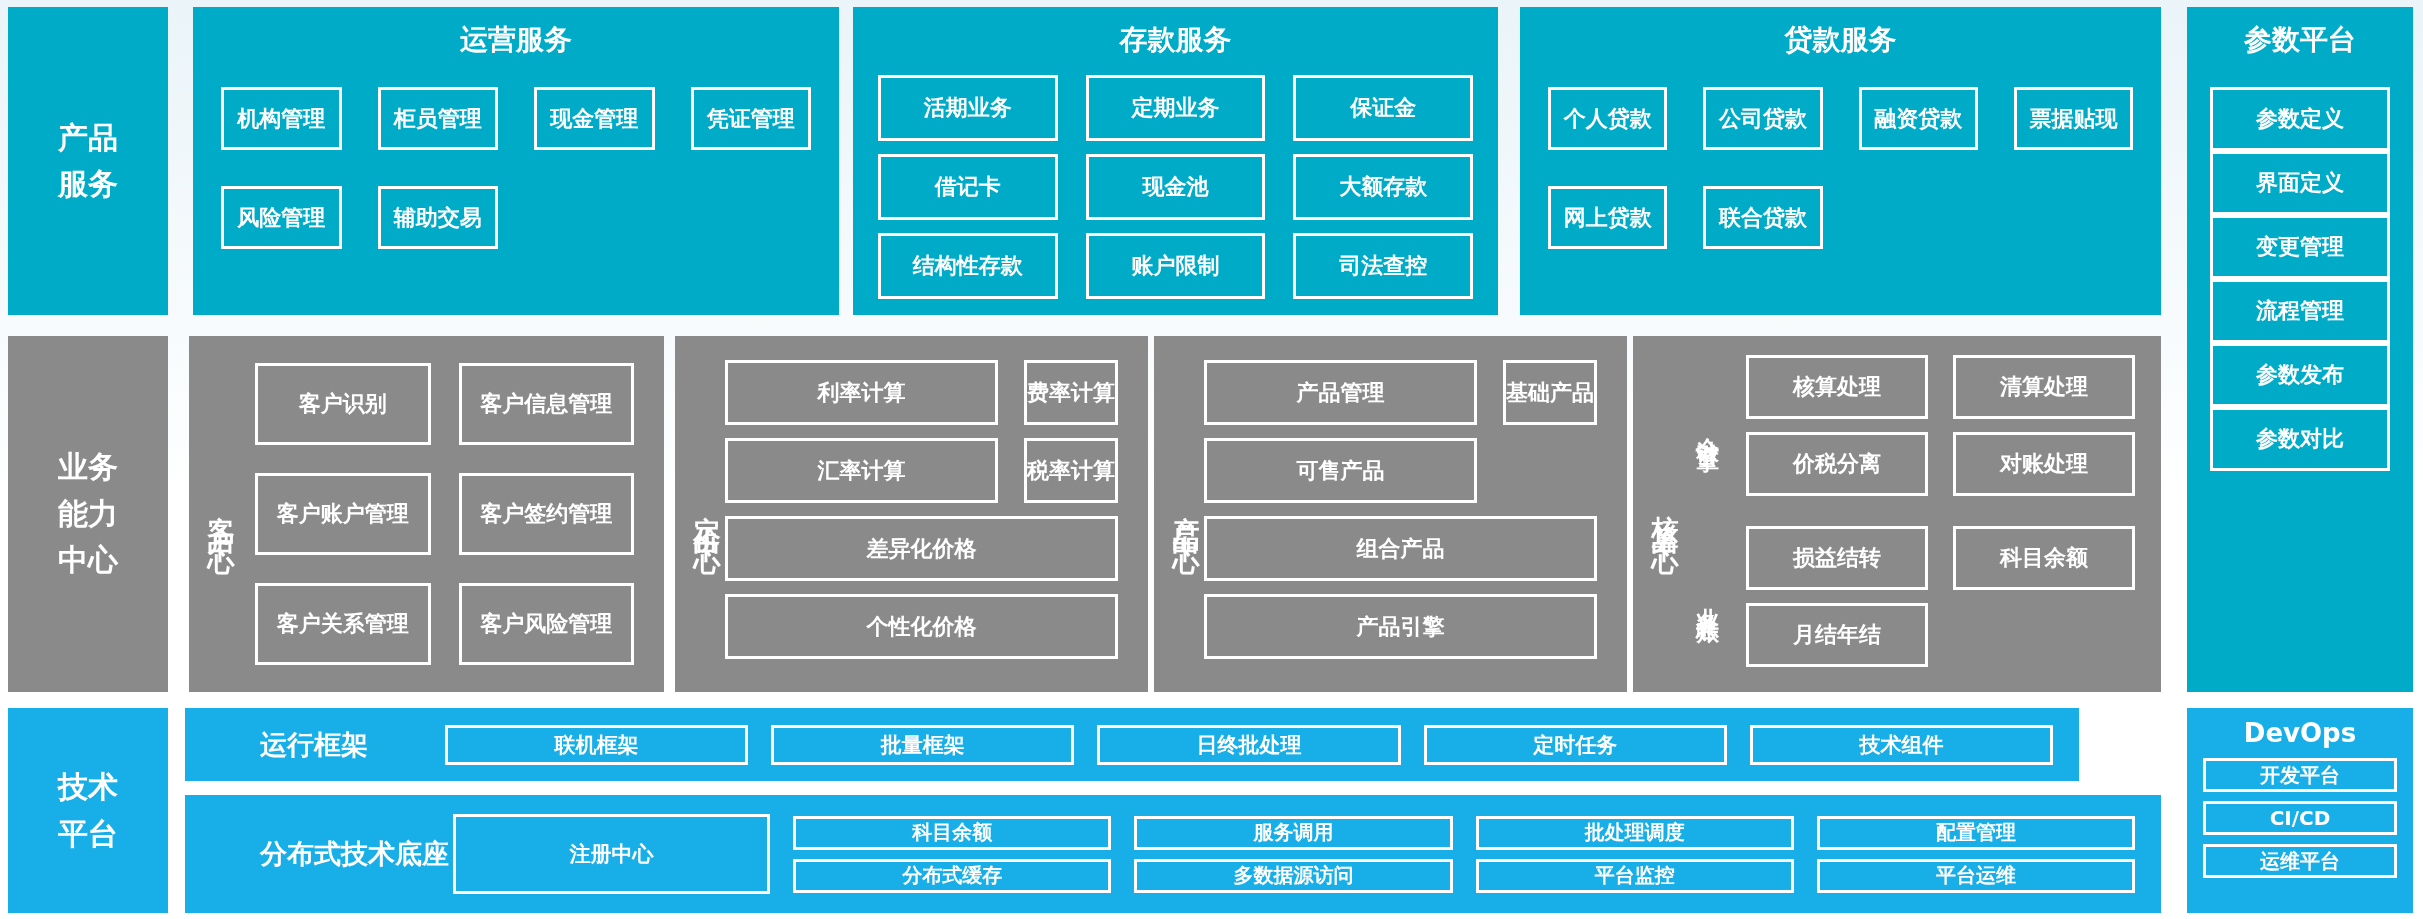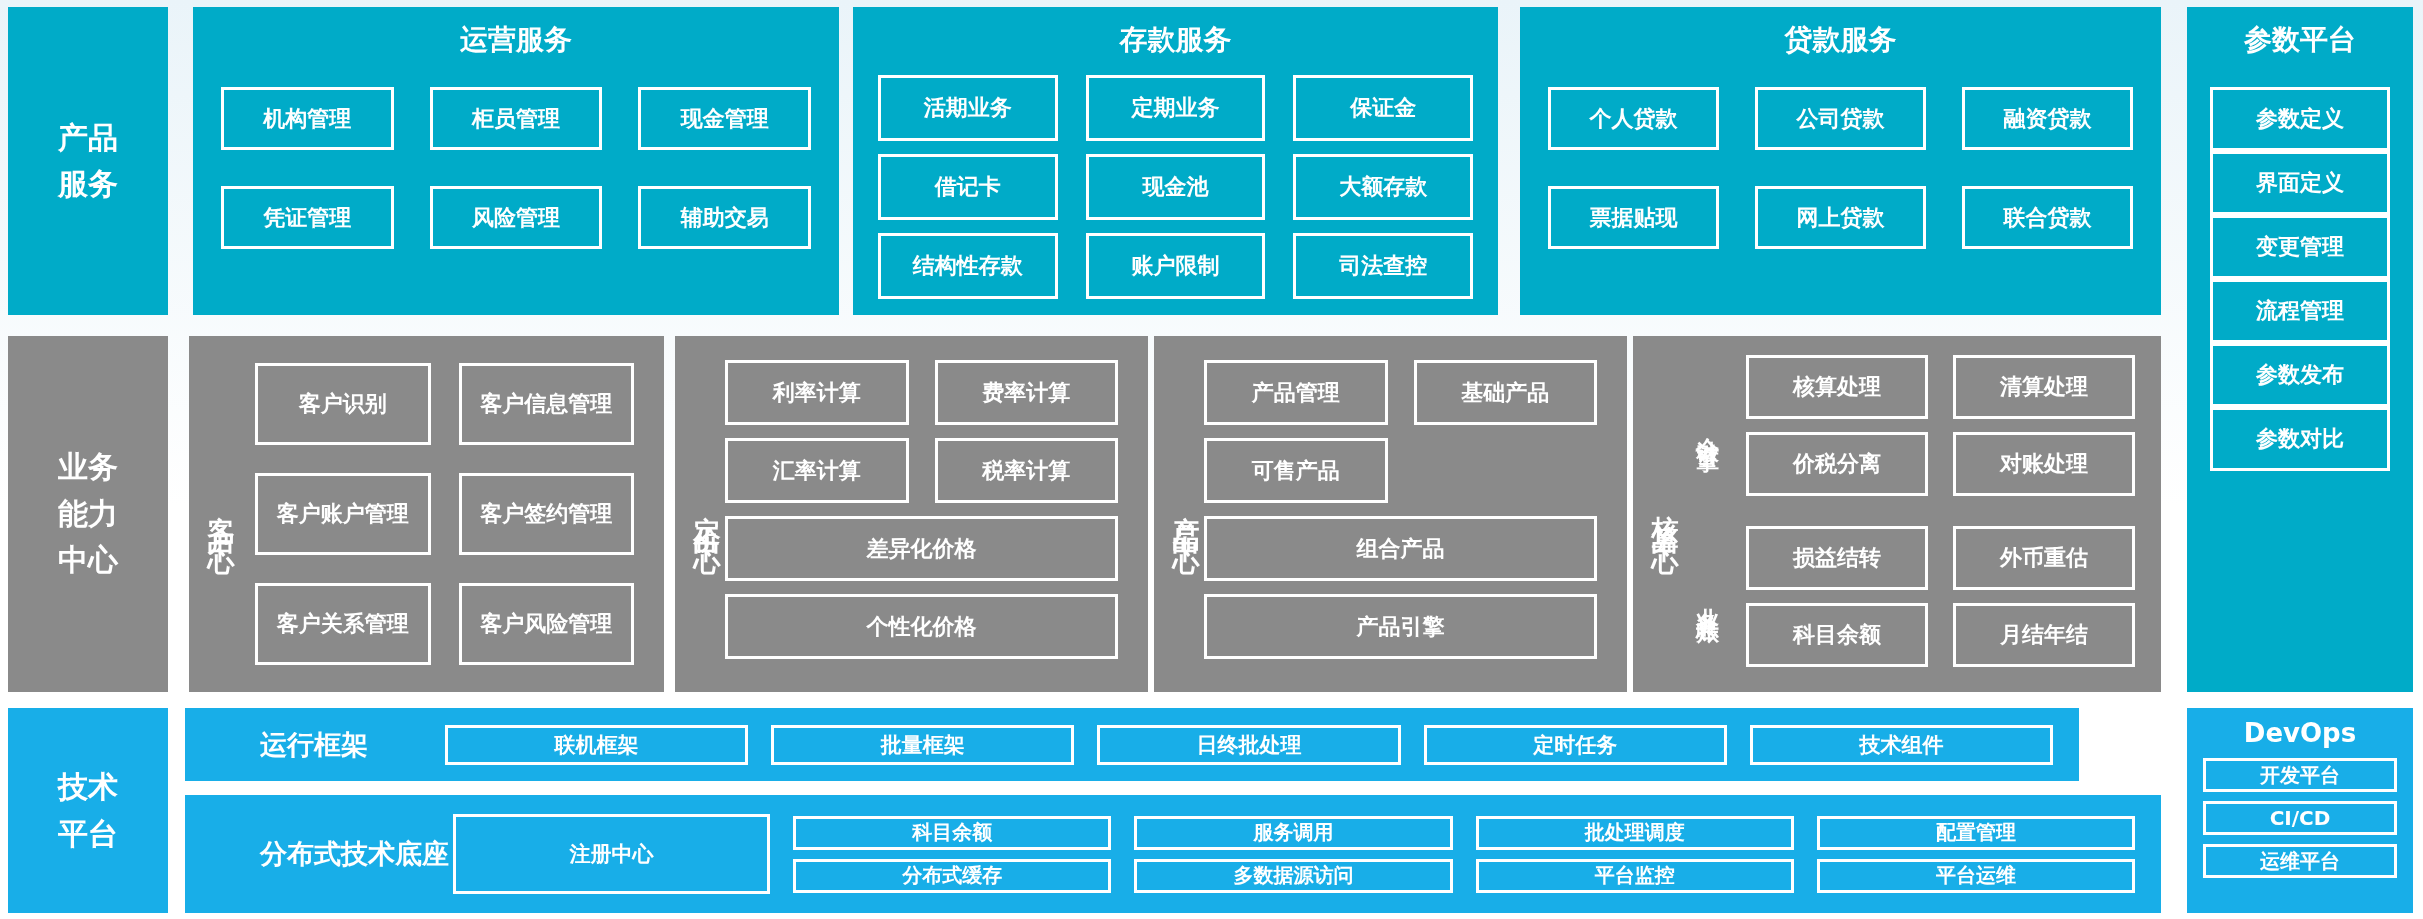--- a/index.html
+++ b/index.html
@@ -23,40 +23,40 @@
     color:#fff;overflow:hidden;
   }
   .vlabel{
     position:absolute;left:14px;top:50%;transform:translateY(-50%);
     writing-mode:vertical-rl;text-orientation:upright;
     font-weight:bold;font-size:27px;letter-spacing:10px;
   }
   
   #op{left:185px;top:7px;width:646px;height:308px;margin-left:8px;}
   #loan{left:1520px;top:7px;width:641px;height:308px;}
-  .grid3x2{display:grid;grid-template-columns:repeat(3,1fr);column-gap:32px;row-gap:55px;padding:28px 28px 0;gap:36px;}
+  .grid3x2{display:grid;grid-template-columns:repeat(4,1fr);column-gap:32px;row-gap:55px;padding:28px 28px 0;gap:36px;}
   .grid3x2 .box{height:63px;}
   #dep{left:853px;top:7px;width:645px;height:308px;}
   #dep .grid{display:grid;grid-template-columns:repeat(3,1fr);column-gap:28px;row-gap:13px;padding:16px 25px 0;}
   #dep .box{height:66px;}
   
   #param{left:2187px;top:7px;width:226px;height:685px;}
   #param .col{display:flex;flex-direction:column;padding:28px 23px 0;}
   #param .box{height:64px;}
   
   #rail1{left:8px;top:7px;width:160px;height:308px;}
   #rail2{left:8px;top:336px;width:160px;height:356px;}
   #rail3{left:8px;top:708px;width:160px;height:205px;}
   
   #cust{left:189px;top:336px;width:475px;height:356px;}
   #cust .grid{display:grid;grid-template-columns:1fr 1fr;column-gap:18px;row-gap:25px;padding:27px 30px 0 66px;gap:28px;}
   #cust .box{height:82px;}
   #price{left:675px;top:336px;width:473px;height:356px;}
   #prod{left:1154px;top:336px;width:473px;height:356px;}
-  .grid2w{display:grid;grid-template-columns:1fr 1fr;column-gap:26px;row-gap:13px;padding:24px 30px 0 50px;}
+  .grid2w{display:grid;grid-template-columns:1fr;column-gap:26px;row-gap:13px;padding:24px 30px 0 50px;}
   .grid2w .box{height:65px;}
   .span2{grid-column:1/3;}
   #acct{left:1633px;top:336px;width:528px;height:356px;padding:19px 26px 0 60px;display:flex;flex-direction:column;gap:30px;}
   .group{display:flex;gap:22px;align-items:center;}
   .glabel{
     writing-mode:vertical-rl;text-orientation:upright;font-weight:bold;
     font-size:23px;letter-spacing:4px;flex:0 0 auto;
   }
   .group .grid{flex:1;display:grid;grid-template-columns:1fr 1fr;column-gap:25px;row-gap:13px;}
   .group .box{height:64px;}
@@ -190,21 +190,20 @@
           <div class="box">清算处理</div>
           <div class="box">价税分离</div>
           <div class="box">对账处理</div>
         </div>
     </div>
     <div class="group">
       <div class="glabel">业务总账</div>
       <div class="grid">
 
       <div class="box">损益结转</div>
-          <div class="box">外币重估</div>
           <div class="box">科目余额</div>
           <div class="box">月结年结</div>
         </div>
     </div>
   </div>
 
   <div class="panel bg-blue" id="runtime">
     <div class="lbl">运行框架</div>
     <div class="row">
 

